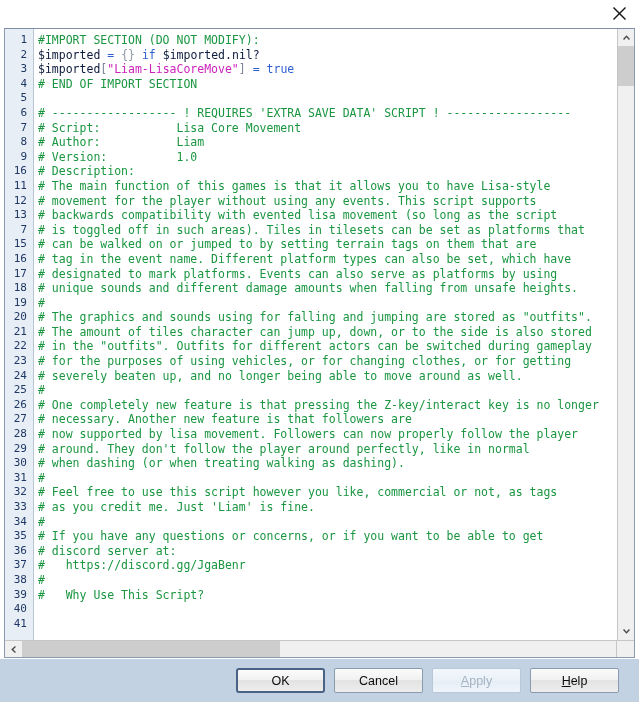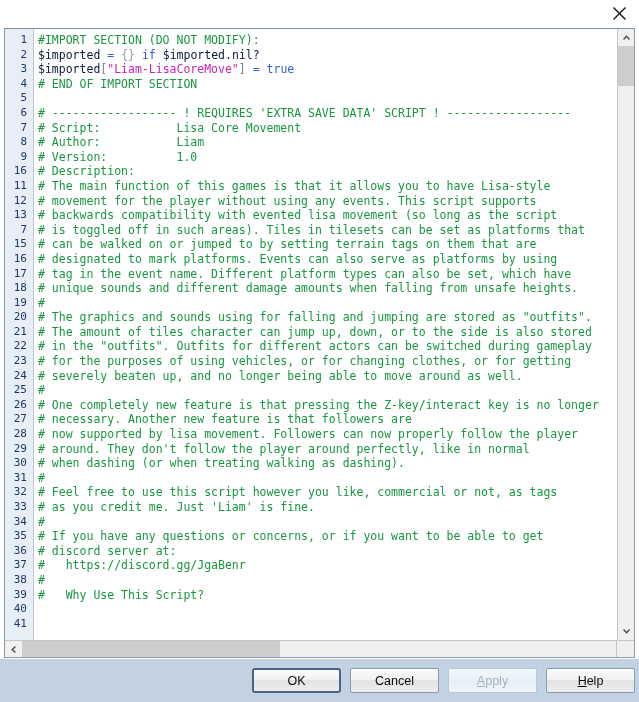--- a/index.html
+++ b/index.html
@@ -174,21 +174,21 @@
   }
 
   
   .buttonbar {
     flex: 0 0 44px;
     background: #c3d2e2;
     border-top: 1px solid #ffffff;
     display: flex;
     align-items: center;
     justify-content: flex-end;
-    padding-right: 4px;
+    padding-right: 20px;
     gap: 9px;
     box-sizing: border-box;
   }
   .btn {
     width: 89px;
     height: 25px;
     font-family: "Liberation Sans", sans-serif;
     font-size: 12.5px;
     color: #0b0b0b;
     background: linear-gradient(to bottom, #fbfbfb 0%, #f1f1f1 47%, #e3e3e3 50%, #ededed 100%);
@@ -283,22 +283,22 @@
             <div class="code-line"><span class="tok-comment"># ------------------ ! REQUIRES 'EXTRA SAVE DATA' SCRIPT ! ------------------</span></div>
             <div class="code-line"><span class="tok-comment"># Script:           Lisa Core Movement</span></div>
             <div class="code-line"><span class="tok-comment"># Author:           Liam</span></div>
             <div class="code-line"><span class="tok-comment"># Version:          1.0</span></div>
             <div class="code-line"><span class="tok-comment"># Description:</span></div>
             <div class="code-line"><span class="tok-comment"># The main function of this games is that it allows you to have Lisa-style</span></div>
             <div class="code-line"><span class="tok-comment"># movement for the player without using any events. This script supports</span></div>
             <div class="code-line"><span class="tok-comment"># backwards compatibility with evented lisa movement (so long as the script</span></div>
             <div class="code-line"><span class="tok-comment"># is toggled off in such areas). Tiles in tilesets can be set as platforms that</span></div>
             <div class="code-line"><span class="tok-comment"># can be walked on or jumped to by setting terrain tags on them that are</span></div>
+            <div class="code-line"><span class="tok-comment"># tag in the event name. Different platform types can also be set, which have</span></div>
             <div class="code-line"><span class="tok-comment"># designated to mark platforms. Events can also serve as platforms by using</span></div>
-            <div class="code-line"><span class="tok-comment"># tag in the event name. Different platform types can also be set, which have</span></div>
             <div class="code-line"><span class="tok-comment"># unique sounds and different damage amounts when falling from unsafe heights.</span></div>
             <div class="code-line"><span class="tok-comment">#</span></div>
             <div class="code-line"><span class="tok-comment"># The graphics and sounds using for falling and jumping are stored as "outfits".</span></div>
             <div class="code-line"><span class="tok-comment"># The amount of tiles character can jump up, down, or to the side is also stored</span></div>
             <div class="code-line"><span class="tok-comment"># in the "outfits". Outfits for different actors can be switched during gameplay</span></div>
             <div class="code-line"><span class="tok-comment"># for the purposes of using vehicles, or for changing clothes, or for getting</span></div>
             <div class="code-line"><span class="tok-comment"># severely beaten up, and no longer being able to move around as well.</span></div>
             <div class="code-line"><span class="tok-comment">#</span></div>
             <div class="code-line"><span class="tok-comment"># One completely new feature is that pressing the Z-key/interact key is no longer</span></div>
             <div class="code-line"><span class="tok-comment"># necessary. Another new feature is that followers are</span></div>

